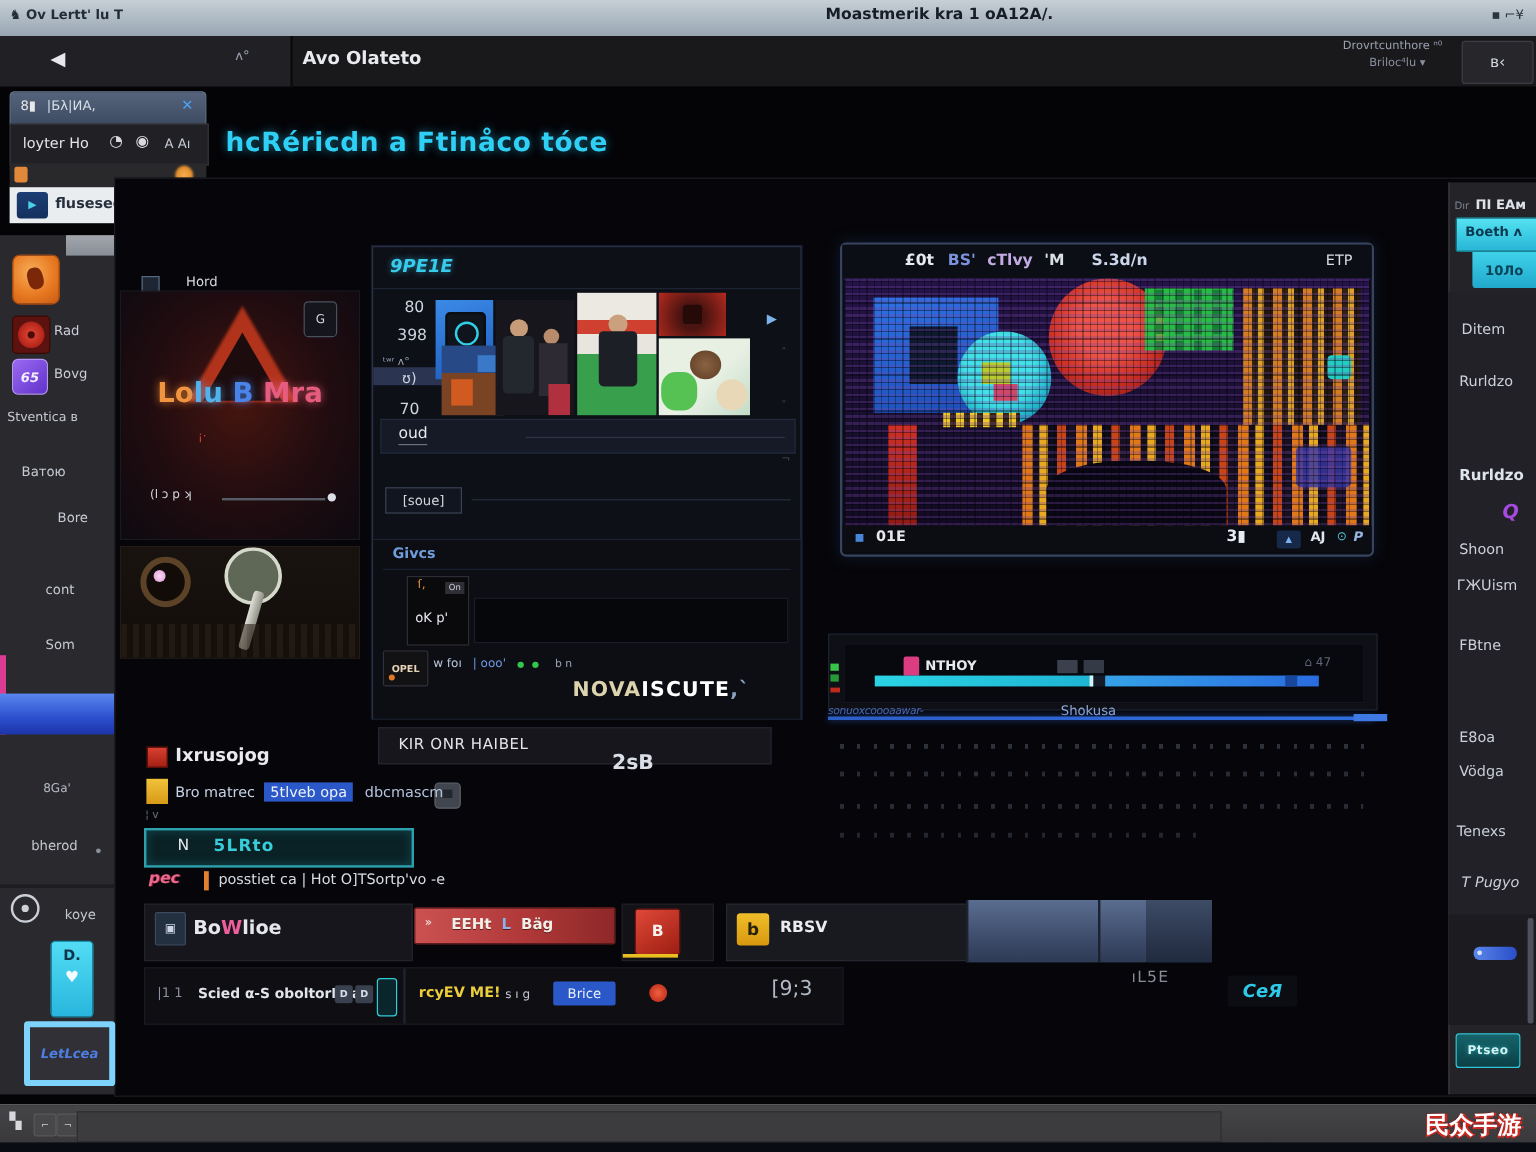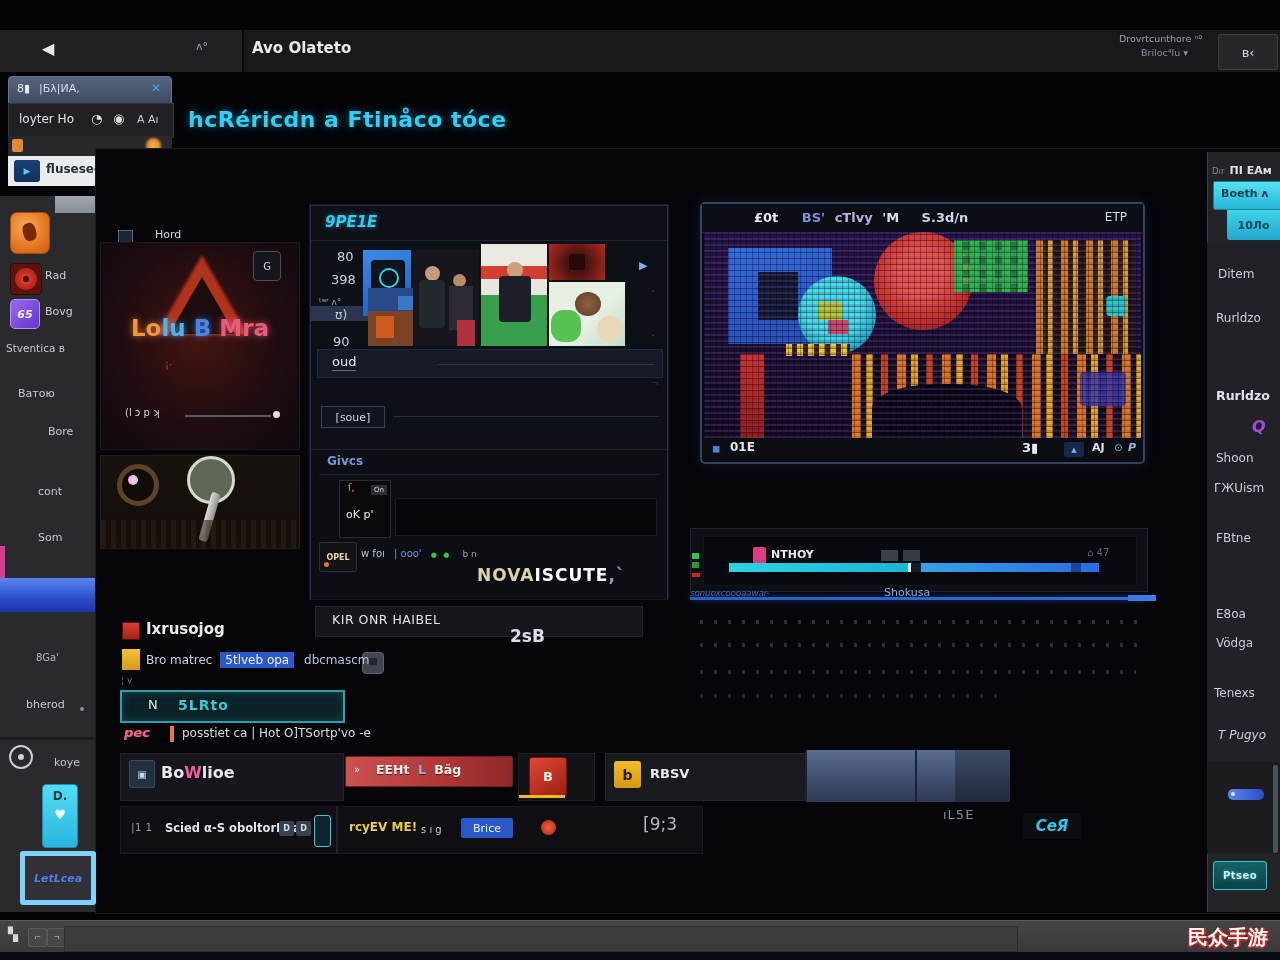--- a/index.html
+++ b/index.html
@@ -6,20 +6,25 @@
   .root{position:relative;width:1280px;height:960px;overflow:hidden;background:#040407}
   .a{position:absolute}
   .s{position:absolute;white-space:nowrap;display:block;line-height:1.15}
   .ctr{display:flex;align-items:center;justify-content:center}
 </style>
 </head>
 <body>
 
 <div class="root">
 
+  <div class="a" style="left:0;top:0;width:1280px;height:30px;background:linear-gradient(180deg,#c6cfd6,#98a6b2);border-bottom:1px solid #6a7884">
+    <span class="s" style="left:8px;top:7px;font-size:11px;font-weight:bold;color:#232c38">♞ Ov Lertt' lu T</span>
+    <span class="s" style="left:688px;top:6px;font-size:13px;font-weight:bold;color:#171d28">Moastmerik  kra 1 oA12A/.</span>
+    <span class="s" style="right:10px;top:7px;font-size:11px;color:#2a3340">▪ ⌐¥</span>
+  </div>
 
   <div class="a" style="left:0;top:30px;width:1280px;height:42px;background:#19191b">
     <div class="a" style="left:0;top:0;width:242px;height:42px;background:#212125;border-right:2px solid #0a0a0c">
       <span class="s" style="left:42px;top:10px;font-size:16px;font-weight:bold;color:#e8e8ec">◀</span>
       <span class="s" style="left:196px;top:11px;font-size:11px;color:#98a2b4">ʌ°</span>
     </div>
     <span class="s" style="left:252px;top:10px;font-size:15px;font-weight:bold;color:#e9eaee">Avo Olateto</span>
     <span class="s" style="right:78px;top:4px;font-size:9.5px;color:#9aa2b0">Drovrtcunthore ⁿ⁰</span>
     <span class="s" style="right:92px;top:18px;font-size:9.5px;color:#8a90a0">Briloc⁴lu ▾</span>
     <div class="a ctr" style="left:1218px;top:4px;width:58px;height:34px;background:#27272b;border:1px solid #3c3c44;border-radius:3px">
@@ -127,21 +132,21 @@
   </div>
 
   <div class="a" style="left:310px;top:205px;width:356px;height:392px;background:#0e1017;border:1px solid #293048;box-shadow:0 0 0 1px #141a28">
     <span class="s" style="left:14px;top:8px;font-size:15px;font-weight:bold;font-style:italic;color:#38cbec;text-shadow:0 0 5px rgba(56,200,236,.6)">9PE1E</span>
     <div class="a" style="left:0;top:34px;width:356px;height:1px;background:#1d2434"></div>
     <span class="s" style="left:26px;top:44px;font-size:13px;color:#ccd4e0">80</span>
     <span class="s" style="left:20px;top:67px;font-size:13px;color:#ccd4e0">398</span>
     <span class="s" style="left:8px;top:91px;font-size:9px;color:#9aa6b8">ᵗʷʳ ʌ°</span>
     <div class="a" style="left:0;top:100px;width:58px;height:15px;background:#2b3450"></div>
     <span class="s" style="left:24px;top:103px;font-size:12px;color:#ccd4e0">ʊ)</span>
-    <span class="s" style="left:22px;top:129px;font-size:13px;color:#ccd4e0">90</span>
+    <span class="s" style="left:22px;top:129px;font-size:13px;color:#ccd4e0">70</span>
 
     <div class="a" style="left:52px;top:38px;width:288px;height:102px">
       <div class="a" style="left:0;top:6px;width:48px;height:66px;background:linear-gradient(160deg,#3b8ae6,#1c5cc0)">
         <div class="a" style="left:8px;top:10px;width:30px;height:34px;background:#10141c;border:2px solid #0a0e14;border-radius:4px"></div>
         <div class="a" style="left:16px;top:18px;width:16px;height:16px;border:2px solid #2fd0e8;border-radius:50%"></div>
       </div>
       <div class="a" style="left:5px;top:44px;width:52px;height:58px;background:linear-gradient(180deg,#274a86 0 40%,#7a4424 40%)">
         <div class="a" style="left:8px;top:28px;width:18px;height:22px;background:#d05a20"></div>
         <div class="a" style="left:30px;top:8px;width:16px;height:14px;background:#3a78c8"></div>
       </div>
@@ -287,21 +292,21 @@
   </div>
   <span class="s" style="left:943px;top:808px;font-size:13px;letter-spacing:1px;color:#878d99">ıL5E</span>
   <div class="a ctr" style="left:1023px;top:813px;width:58px;height:26px;background:#0b0d13;border-radius:2px">
     <span style="font-size:15px;font-weight:bold;font-style:italic;color:#2fc8e8">CeЯ</span>
   </div>
 
   <div class="a" style="left:700px;top:202px;width:441px;height:258px;border:2px solid #36445f;border-radius:5px;background:#090b12;box-shadow:0 0 12px rgba(40,60,110,.35)">
     <div class="a" style="left:0;top:0;width:441px;height:28px;background:#0c0e15;border-bottom:1px solid #1c2130">
       <div class="s" style="left:52px;top:7px;font-size:13px;font-weight:bold">
         <span style="color:#e8eaef">£0t</span>
-        <span style="color:#7c92dc;margin-left:19px">BS'</span>
+        <span style="color:#7c92dc;margin-left:7px">BS'</span>
         <span style="color:#c2aae2;margin-left:5px">cTlvy</span>
         <span style="color:#dadee6;margin-left:5px">'M</span>
         <span style="color:#ccd6ea;margin-left:18px">S.3d/n</span>
       </div>
       <span class="s" style="right:16px;top:7px;font-size:12px;color:#d8dce4">ETP</span>
     </div>
     <div class="a" style="left:0;top:28px;width:437px;height:206px;margin:0 2px;background:linear-gradient(180deg,#251348 0,#190f30 55%,#120a22);overflow:hidden">
       <div class="a" style="left:24px;top:16px;width:104px;height:96px;background:linear-gradient(165deg,#2e72e4,#1c4cb4)"></div>
       <div class="a" style="left:54px;top:40px;width:40px;height:48px;background:#0f1a30"></div>
       <div class="a" style="left:94px;top:44px;width:78px;height:78px;border-radius:50%;background:radial-gradient(circle at 45% 40%,#42e0e8 0 45%,#17a8c4 75%,#0e7890)"></div>

